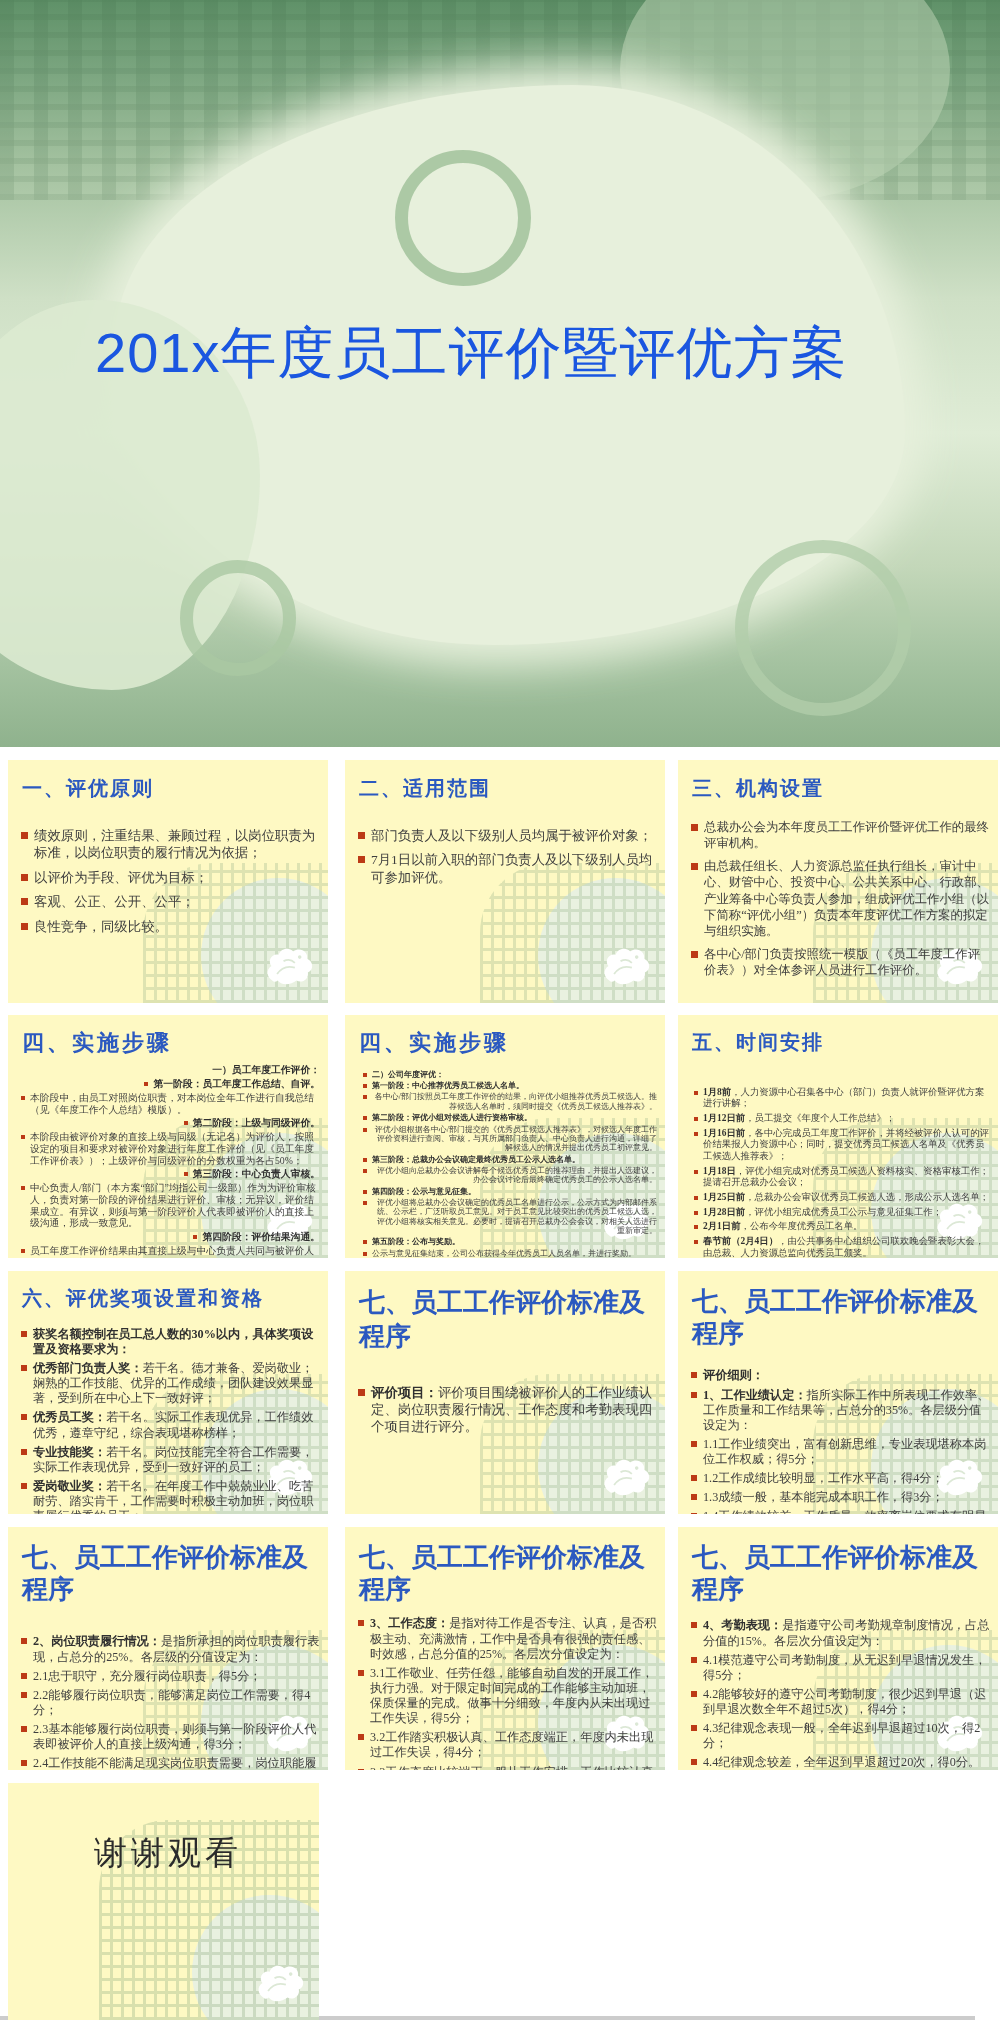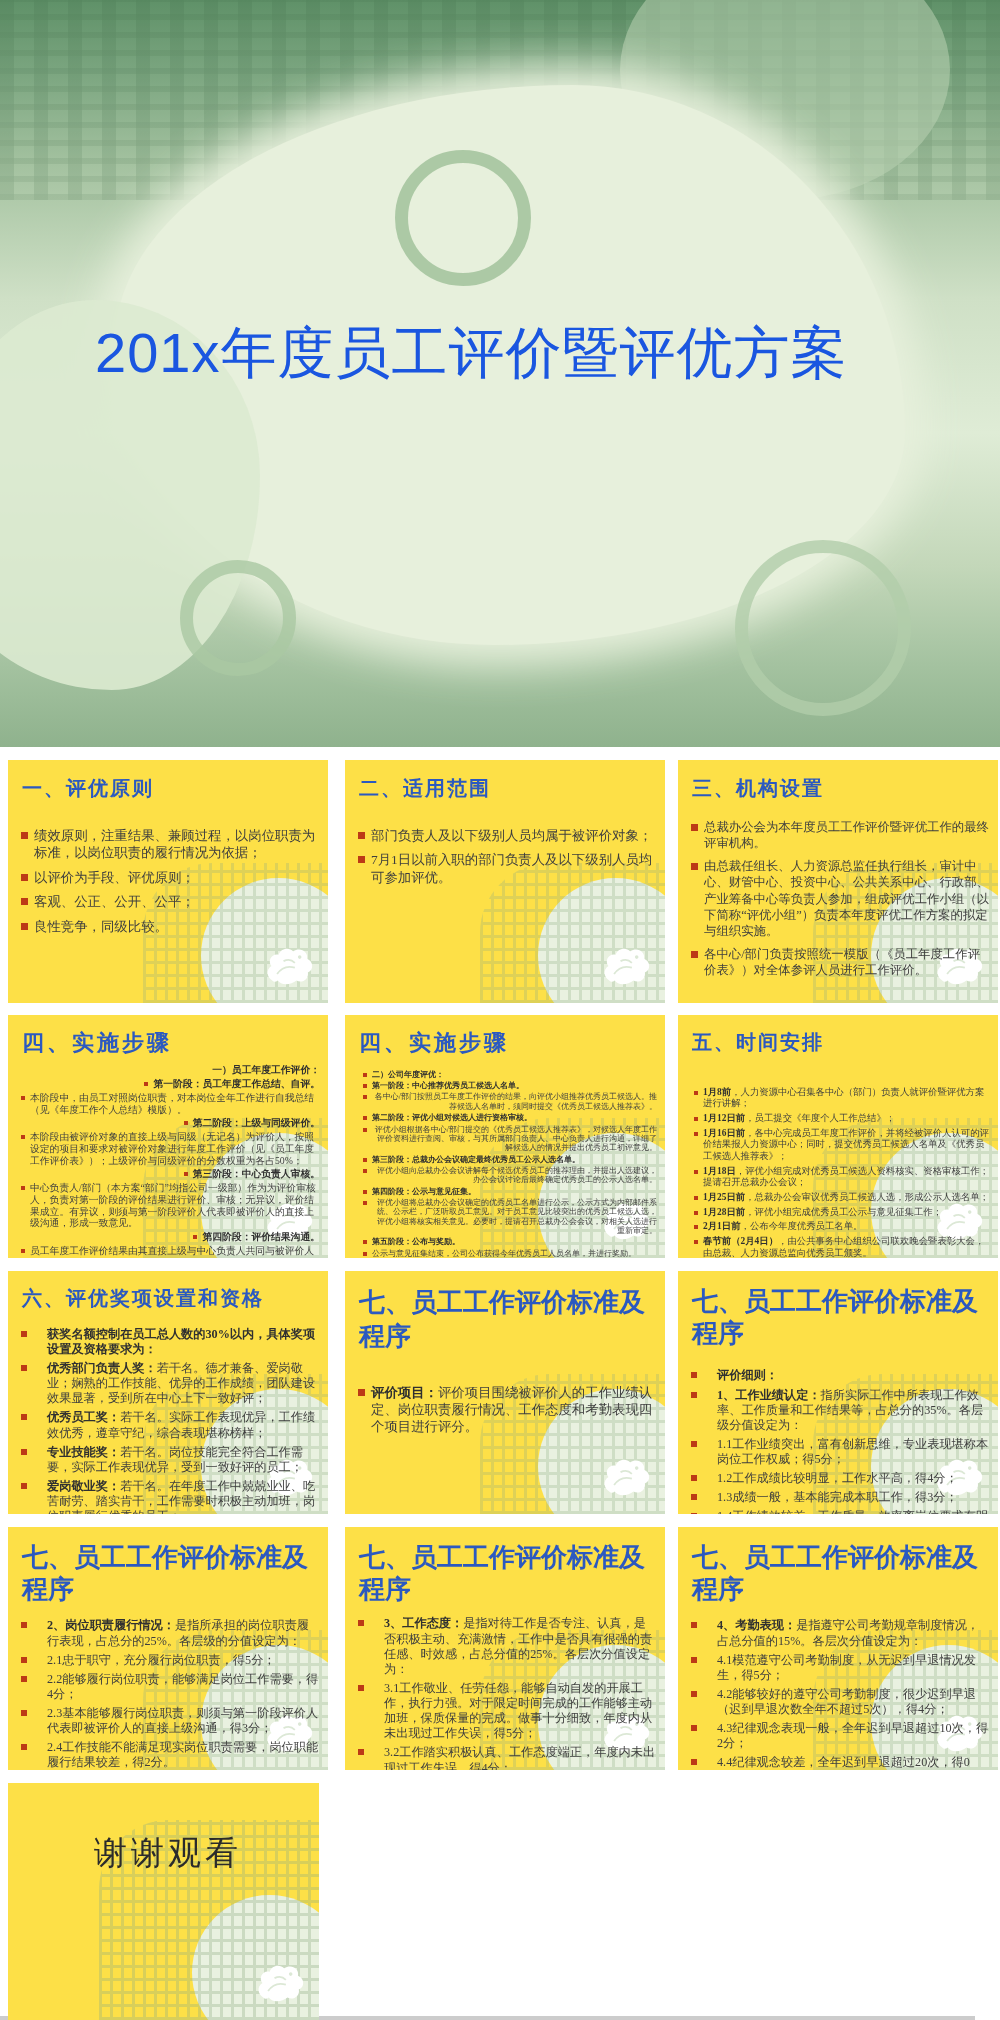--- a/index.html
+++ b/index.html
@@ -26,21 +26,21 @@
   .ring.a{left:395px;top:150px;width:110px;height:110px;border-color:#9dbf97;}
   .ring.b{left:735px;top:540px;width:150px;height:150px;border-color:#b2cdaa;}
   .ring.c{left:180px;top:560px;width:90px;height:90px;border-color:#aac8a2;}
   .main-title{
     position:absolute;left:95px;top:278px;width:860px;
     font-size:56px;font-weight:normal;color:#1a56e0;letter-spacing:1px;white-space:nowrap;
   }
   .main-title .num{font-family:"Liberation Sans","DejaVu Sans",sans-serif;}
   
   .slide{
-    position:absolute;width:320px;height:243px;background:#fde047;overflow:hidden;
+    position:absolute;width:320px;height:243px;background:#fef9c3;overflow:hidden;
     color:#3e3e3e;
   }
   .c1{left:8px}.c2{left:345px}.c3{left:678px}
   .r1{top:760px}.r2{top:1015px}.r3{top:1271px}.r4{top:1527px}
   .r5{top:1783px;height:237px;width:311px;}
   .halo{position:absolute;right:-28px;bottom:-30px;width:155px;height:155px;border-radius:50%;background:#e9f1e0;}
   .maze{position:absolute;right:0;bottom:0;width:185px;height:140px;opacity:.28;border-top-left-radius:70px;
     background:repeating-linear-gradient(90deg,#8fae83 0 3px,transparent 3px 11px),
                repeating-linear-gradient(0deg,#8fae83 0 3px,transparent 3px 13px);}
   .dragon{position:absolute;right:12px;bottom:16px;width:52px;height:42px;}
@@ -49,21 +49,21 @@
   }
   .long-head .slide-heading{font-size:26px;letter-spacing:0;}
   .steps .slide-heading{font-size:22px;letter-spacing:3px;}
   .bullets{list-style:none;margin:20px 8px 0 13px;padding:0;position:relative;z-index:2;}
   .bullet{display:flex;margin-bottom:7px;}
   .marker{flex:0 0 auto;width:7px;height:7px;background:#bc3a16;margin:5px 6px 0 0;}
   .txt b{color:#303030;}
   
   .size-m{font-size:13.4px;line-height:1.3;}
   .size-c{font-size:12.2px;line-height:1.24;}
-  .size-c .bullet{margin-bottom:4px;gap:14px;}
+  .size-c .bullet{margin-bottom:4px;}
   .size-c .marker{width:6px;height:6px;margin-top:4px;}
   .size-s{font-size:9.8px;line-height:1.2;}
   .size-s .bullet{margin-bottom:2px;justify-content:flex-end;}
   .size-s .marker{width:4px;height:4px;margin:4px 5px 0 0;}
   .size-xs{font-size:8px;line-height:1.17;}
   .size-xs .bullet{margin-bottom:2px;text-align:right;}
   .size-xs .marker{width:4px;height:4px;margin:3px 5px 0 0;}
   .size-t{font-size:9.4px;line-height:1.24;}
   .size-t .bullet{margin-bottom:3px;}
   .size-t .marker{width:4px;height:4px;margin:4px 5px 0 0;}
@@ -99,21 +99,21 @@
     </svg>
   <h2 class="slide-heading">一、评优原则</h2>
   <ul class="bullets" style="margin-top:26px">
 
   <li class="bullet">
         <span class="marker"></span>
         <span class="txt"><span>绩效原则，注重结果、兼顾过程，以岗位职责为标准，以岗位职责的履行情况为依据；</span></span>
       </li>
       <li class="bullet">
         <span class="marker"></span>
-        <span class="txt"><span>以评价为手段、评优原则；</span></span>
+        <span class="txt"><span>以评价为手段、评优为目标；</span></span>
       </li>
       <li class="bullet">
         <span class="marker"></span>
         <span class="txt"><span>客观、公正、公开、公平；</span></span>
       </li>
       <li class="bullet">
         <span class="marker"></span>
         <span class="txt"><span>良性竞争，同级比较。</span></span>
       </li>
     </ul>
@@ -412,21 +412,21 @@
 
 <section class="slide r4 c1 size-c long-head">
   <div class="halo"></div>
   <div class="maze"></div>
   <svg class="dragon" viewBox="0 0 64 52">
       <path fill="#fff" d="M10 44 C3 40 2 30 9 26 C4 20 9 10 18 12 C20 4 31 2 36 8 C44 2 55 8 53 17 C61 20 62 31 54 34 C56 42 47 48 40 44 C33 50 20 50 17 44 C14 46 12 46 10 44 Z"></path>
       <path fill="none" stroke="#dce8d6" stroke-width="2.2" d="M16 36 q8 -12 22 -8 M24 20 q8 -4 14 2"></path>
       <circle cx="44" cy="15" r="2.2" fill="#dce8d6"></circle>
     </svg>
   <h2 class="slide-heading">七、员工工作评价标准及程序</h2>
-  <ul class="bullets" style="margin-top:12px">
+  <ul class="bullets" style="margin-top:28px">
 
   <li class="bullet">
         <span class="marker"></span>
         <span class="txt"><b>2、岗位职责履行情况：</b><span>是指所承担的岗位职责履行表现，占总分的25%。各层级的分值设定为：</span></span>
       </li>
       <li class="bullet">
         <span class="marker"></span>
         <span class="txt"><span>2.1忠于职守，充分履行岗位职责，得5分；</span></span>
       </li>
       <li class="bullet">

